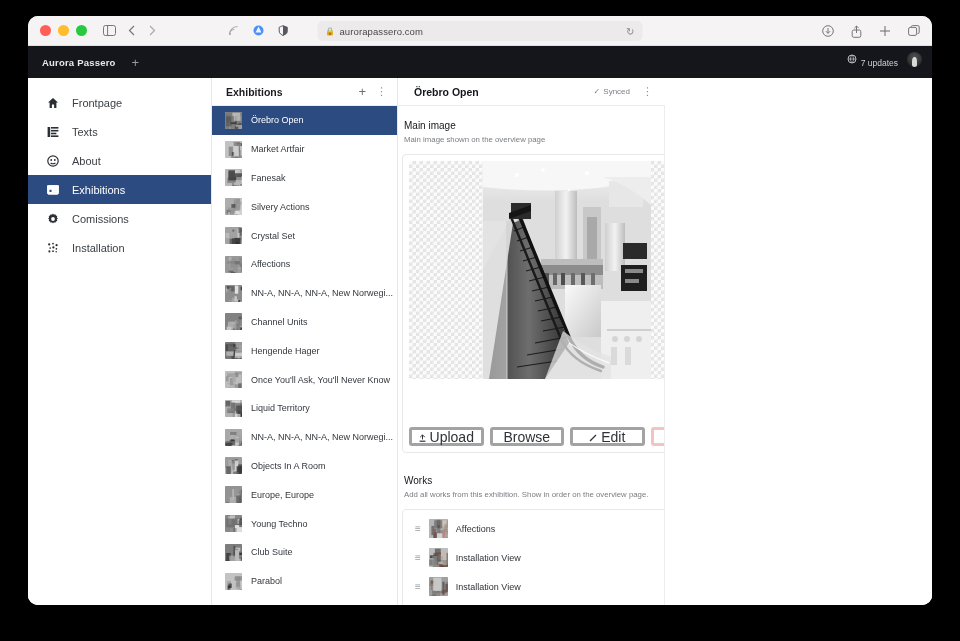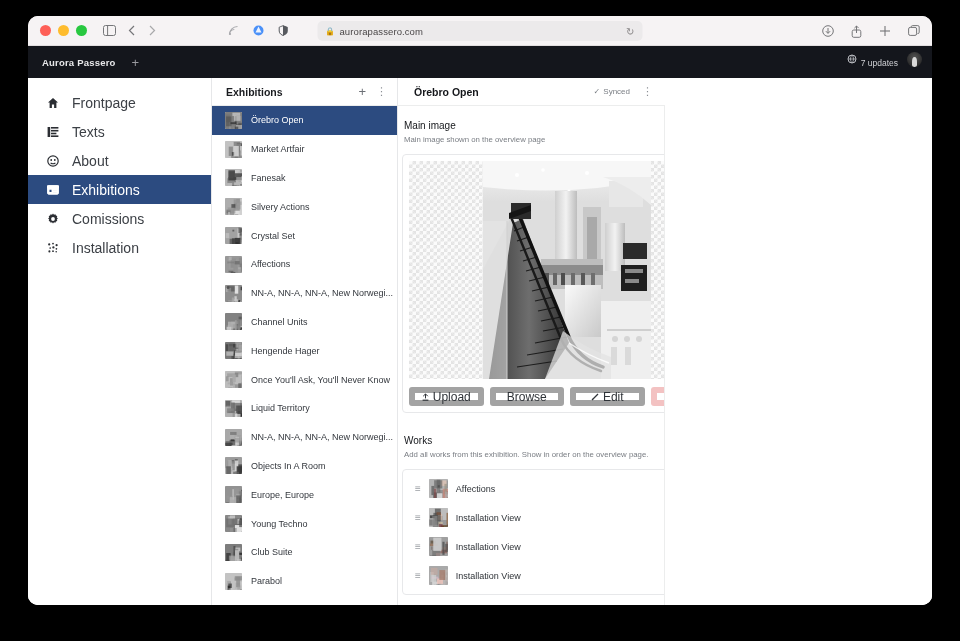--- a/index.html
+++ b/index.html
@@ -108,21 +108,21 @@
     background: #fff;
     padding-top: 10px;
   }
   #nav-header {
     font-size: 10.5px; font-weight: bold; color: #1a1c20;
     padding: 3px 0 11px 18px;
   }
   .nav-item {
     display: flex; align-items: center; gap: 13px;
     height: 29px; padding-left: 18px;
-    font-size: 14px; color: #3c4046; cursor: pointer;
+    font-size: 11px; color: #3c4046; cursor: pointer;
   }
   .nav-item .nicon { width: 13px; display:flex; align-items:center; justify-content:center; }
   .nav-item.active { background: #2c4b80; color: #fff; }
   .nav-item.active .nicon svg { fill: #fff; stroke: #fff; }
 
   
   #list-col {
     width: 186px; flex: 0 0 186px;
     border-right: 1px solid #e6e7e9;
     display: flex; flex-direction: column;
@@ -186,25 +186,26 @@
       linear-gradient(45deg, #e4e4e4 25%, #fbfbfb 25%, #fbfbfb 75%, #e4e4e4 75%);
     background-size: 7px 7px;
     background-position: 0 0, 3.5px 3.5px;
     display: flex; align-items: center; justify-content: center;
   }
   #main-photo { height: 218px; width: 168px; display: block; }
 
   #img-actions { display: flex; gap: 6px; margin-top: 8px; }
   .btn {
     flex: 1; height: 19px;
-    border: 6px solid #a3a3a3; border-radius: 3px;
+    border: 3px solid #a3a3a3; border-radius: 3px;
     background: #fff; color: #2f3338;
-    font-size: 12px; font-family: "Liberation Sans", sans-serif;
+    font-size: 14px; font-family: "Liberation Sans", sans-serif;
     display: flex; align-items: center; justify-content: center; gap: 4px;
     cursor: pointer;
+    margin-top: 40px;
   }
   .btn.danger { border-color: #f3c2c2; color: #e0564f; }
 
   #works-sec { margin-top: 22px; }
   #works-card {
     margin-top: 10px; width: 330px;
     border: 1px solid #e7e8ea; border-radius: 4px;
     background: #fff; padding: 4px 0;
   }
   .work-row {

